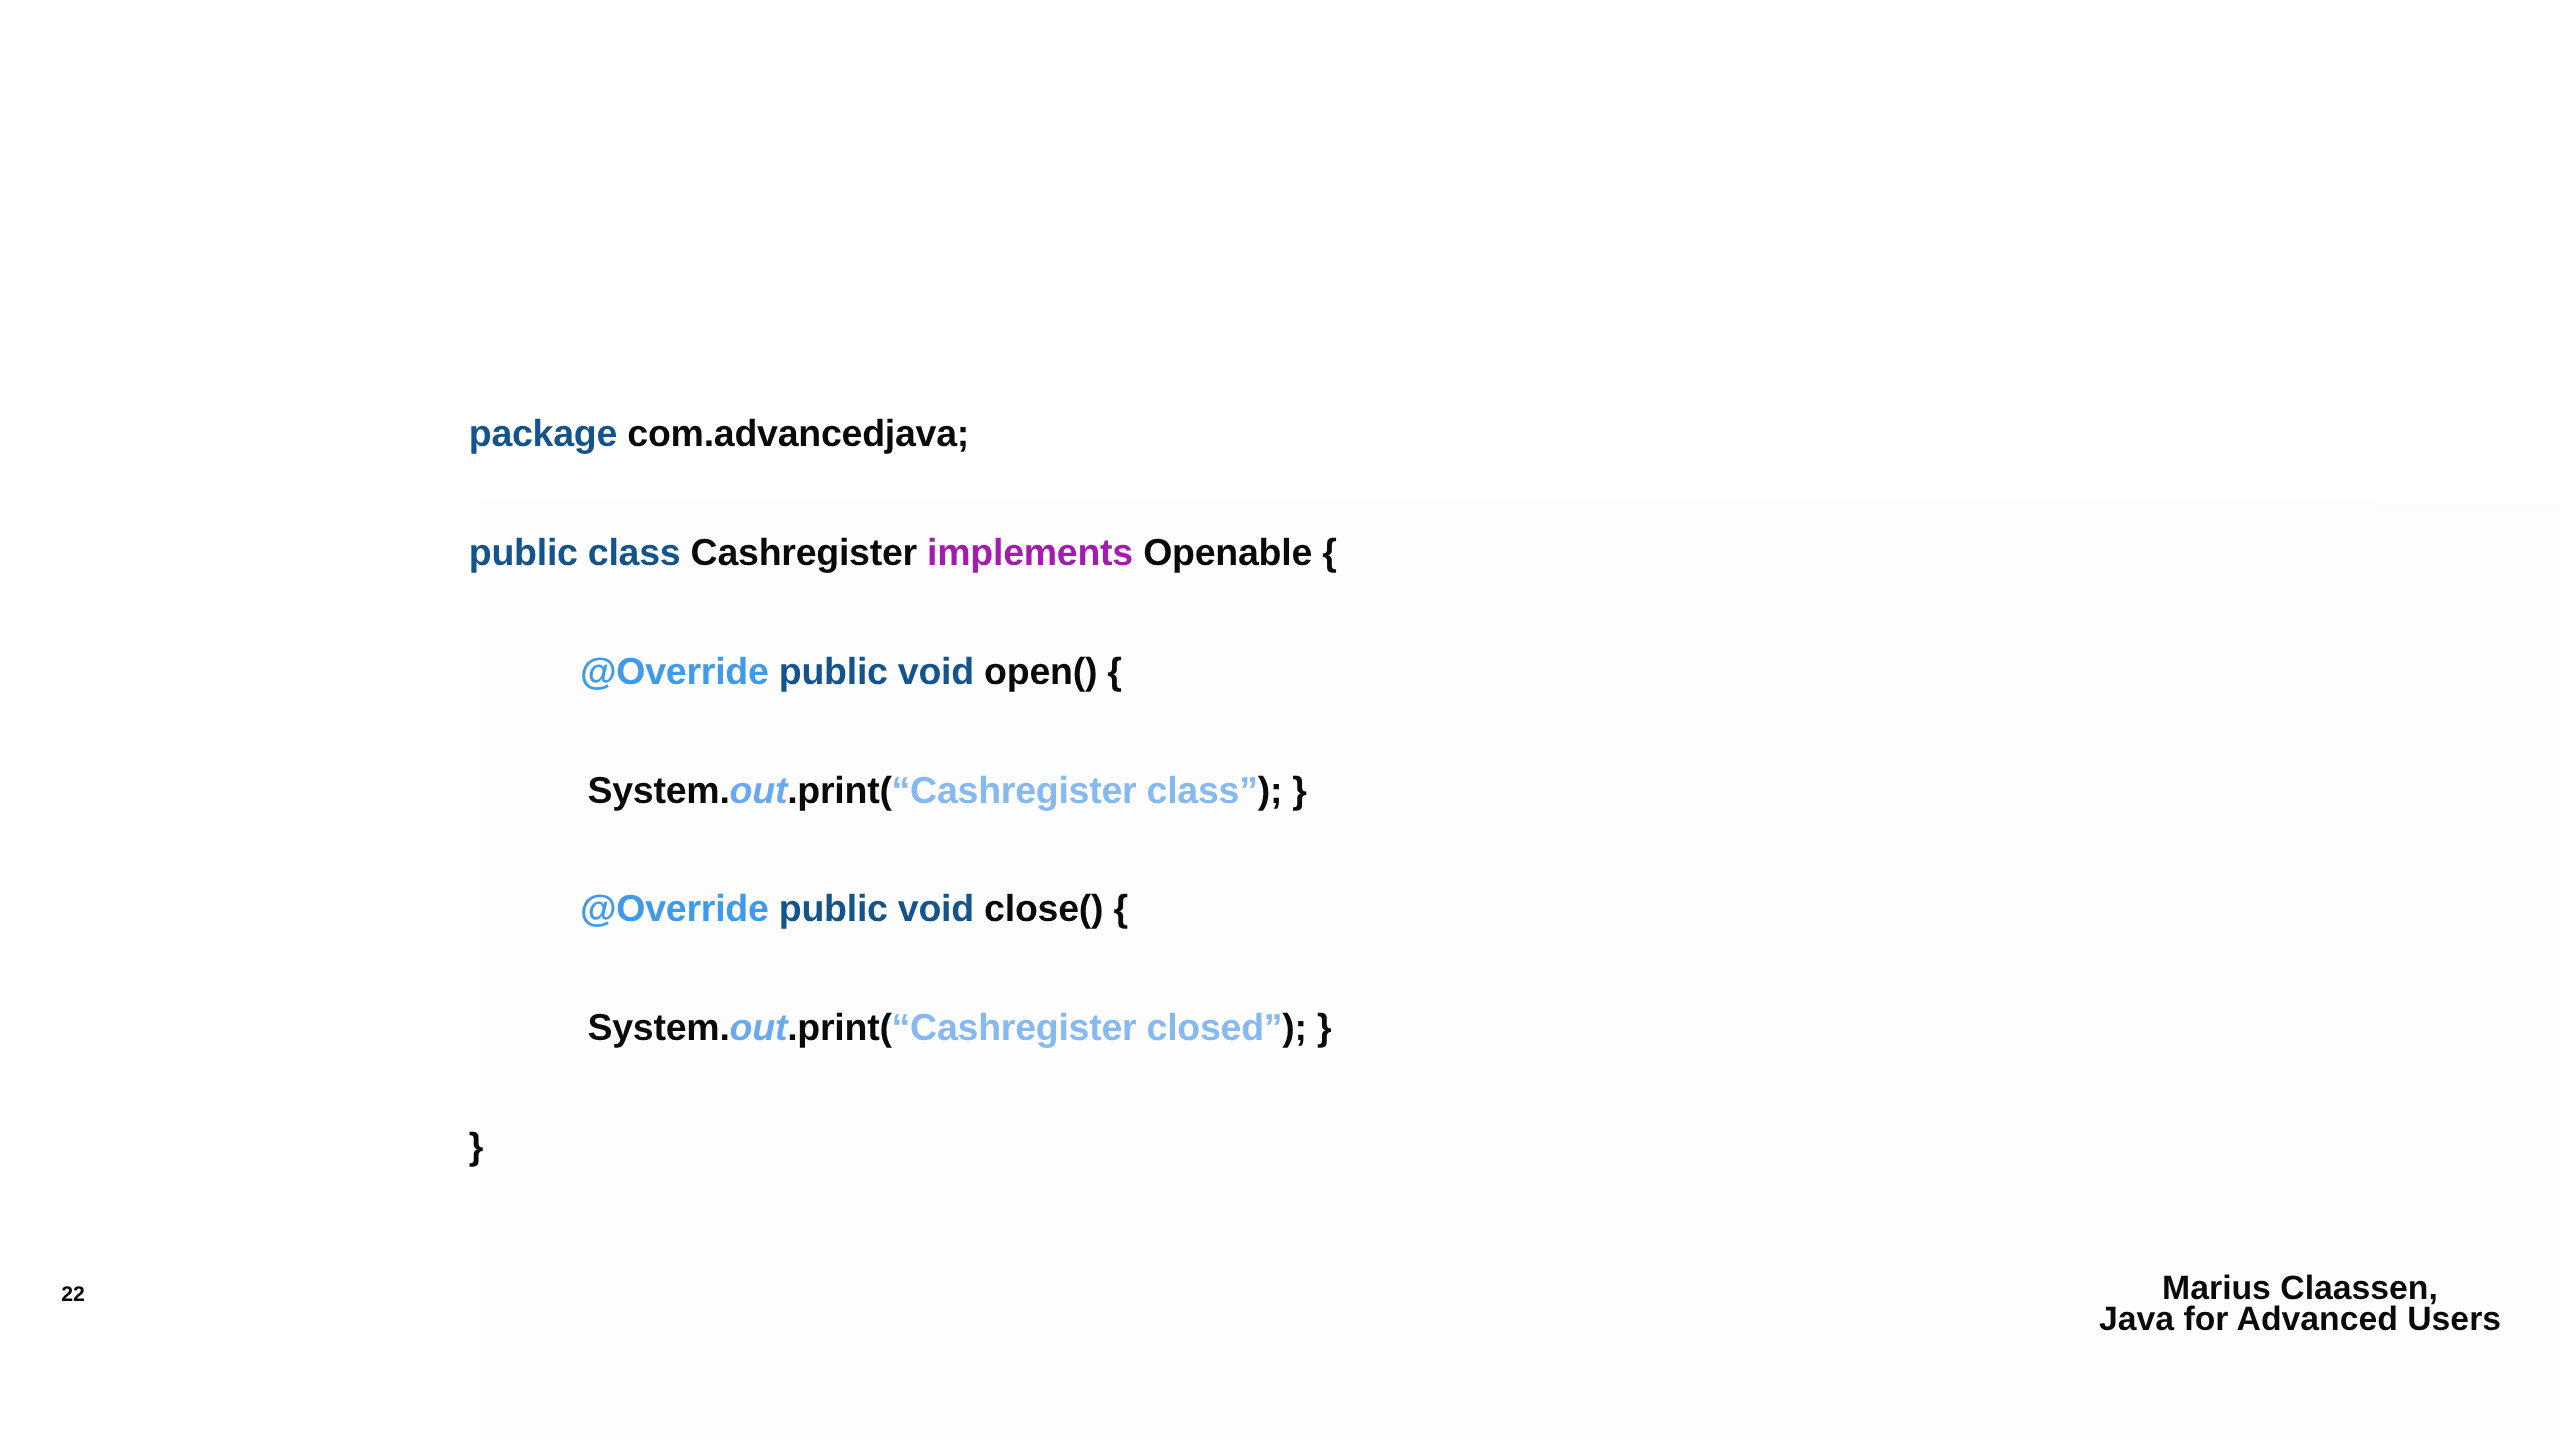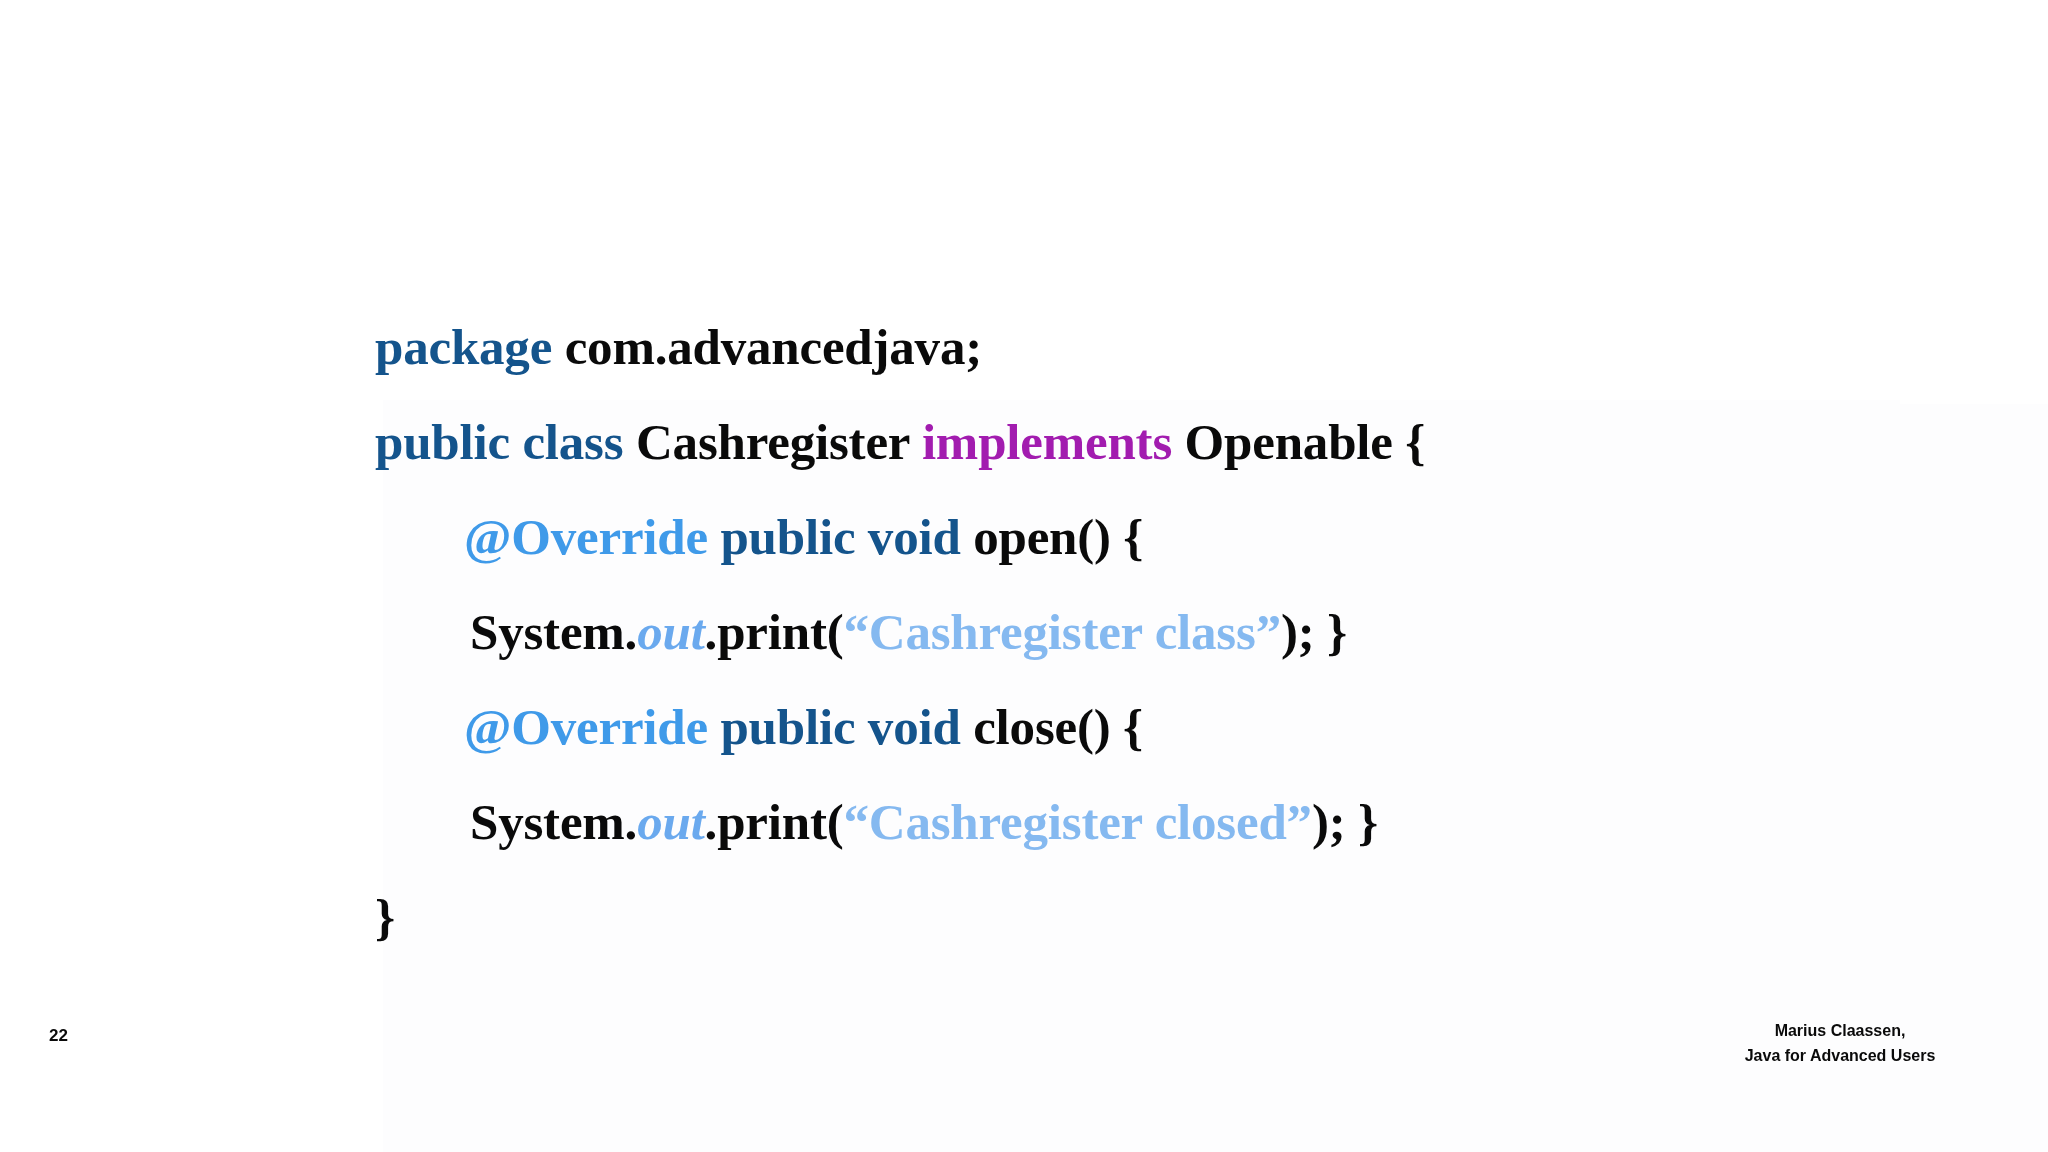--- a/index.html
+++ b/index.html
@@ -44,23 +44,23 @@
   }
 
   
   #code {
     position: absolute;
     left: 0px;
     top: 300px;
     width: 2048px;
   }
   .code-line {
-    font-family: Liberation Serif, serif;
+    font-family: Liberation Sans, sans-serif;
     font-weight: bold;
-    font-size: 51px;
+    font-size: 30px;
     line-height: 95px;
     color: #0a0a0a;
     white-space: pre;
     letter-spacing: -0.2px;
   }
   .ind0 { padding-left: 375px; }
   .ind1 { padding-left: 424px; }
   .ind2 { padding-left: 470px; }
 
   .kw-dark   { color: #14548c; }   
@@ -81,21 +81,21 @@
     color: #0a0a0a;
   }
   #credit {
     position: absolute;
     left: 1660px;
     top: 1018px;
     width: 360px;
     text-align: center;
     font-family: "Liberation Sans", sans-serif;
     font-weight: bold;
-    font-size: 16px;
+    font-size: 27px;
     line-height: 25px;
     color: #0a0a0a;
   }
 </style>
 </head>
 <body>
 
 <div id="slide">
 
   <div id="content-panel"></div>

